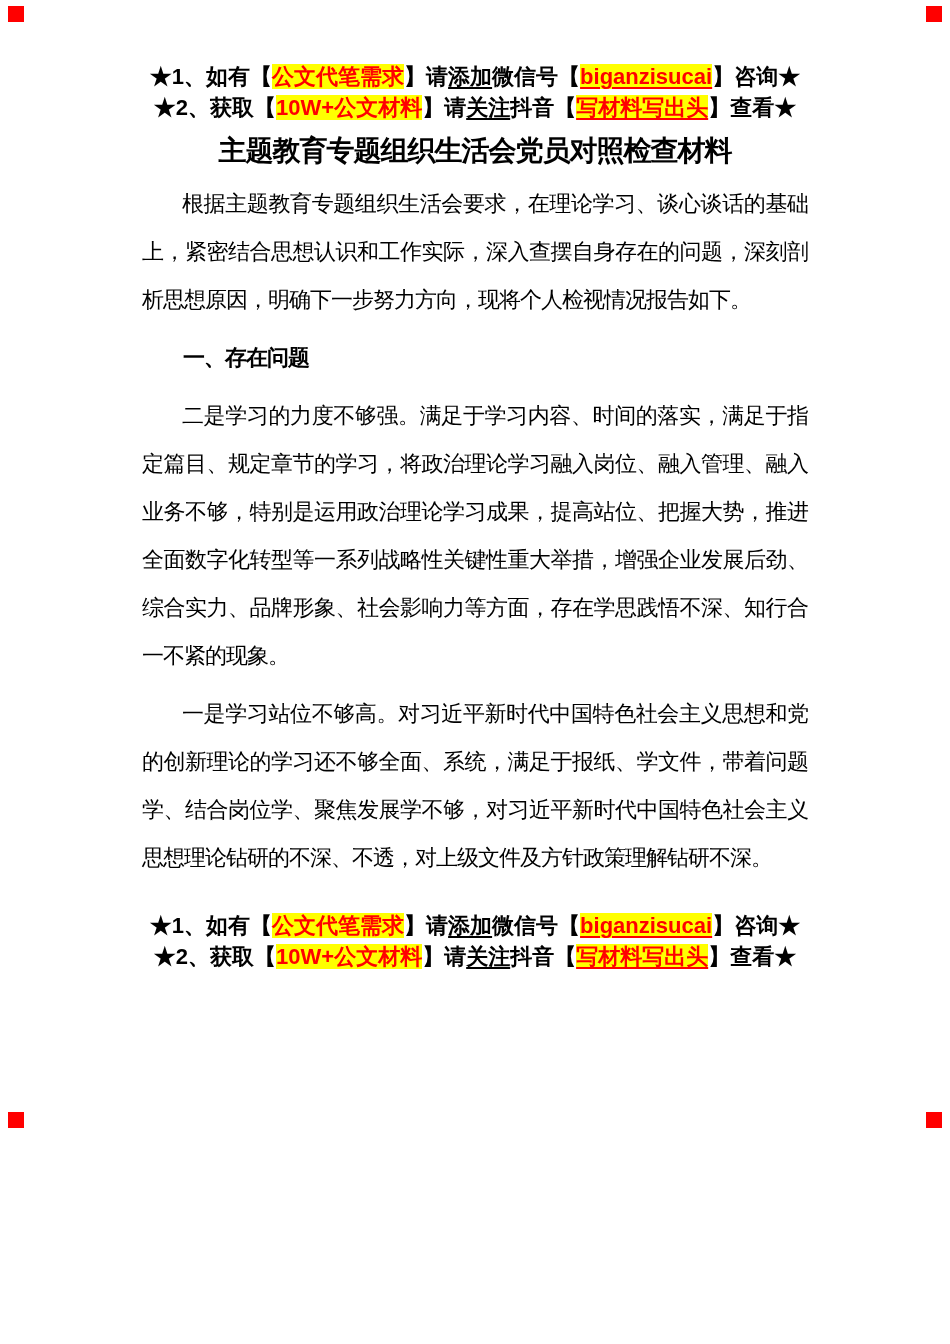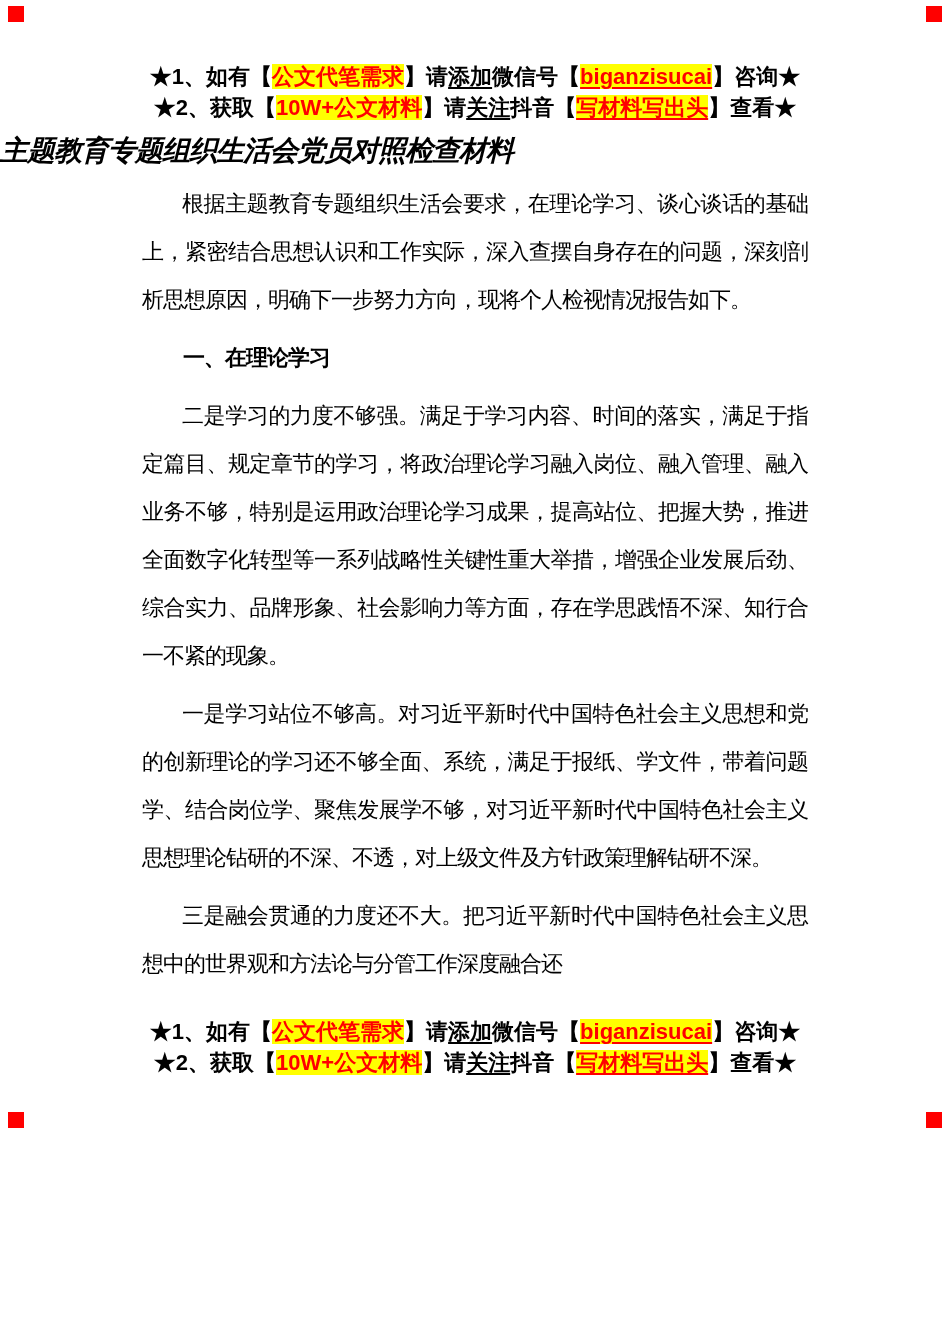--- a/index.html
+++ b/index.html
@@ -33,22 +33,22 @@
   .promo-header { padding-top: 61px; }
   .promo-footer { margin-top: 28px; }
   .hl { color: #ff0000; background: #ffff00; }
   .ul { text-decoration: underline; text-underline-offset: 3px; }
 
   .doc-title {
     margin: 11px 0 0 0;
     font-size: 28px;
     line-height: 34px;
     font-weight: 700;
+    text-align: center;
     letter-spacing: -1px;
-    font-style: italic;
   }
 
   .content {
     margin-left: 142px;
     width: 666px;
     font-size: 22px;
     line-height: 48px;
     letter-spacing: -1px;
     text-align: justify;
     text-justify: inter-character;
@@ -74,24 +74,23 @@
     </div>
     <div>
       <span>★2、获取【</span><span class="hl">10W+公文材料</span><span>】请</span><span class="ul">关注</span><span>抖音【</span><span class="hl ul">写材料写出头</span><span>】查看★</span>
     </div>
   </div>
 
   <h1 class="doc-title">主题教育专题组织生活会党员对照检查材料</h1>
 
   <div class="content">
     <p class="para">根据主题教育专题组织生活会要求，在理论学习、谈心谈话的基础上，紧密结合思想认识和工作实际，深入查摆自身存在的问题，深刻剖析思想原因，明确下一步努力方向，现将个人检视情况报告如下。</p>
-    <p class="heading">一、在理论学习</p>
+    <p class="heading">一、存在问题</p>
     <p class="para">二是学习的力度不够强。满足于学习内容、时间的落实，满足于指定篇目、规定章节的学习，将政治理论学习融入岗位、融入管理、融入业务不够，特别是运用政治理论学习成果，提高站位、把握大势，推进全面数字化转型等一系列战略性关键性重大举措，增强企业发展后劲、综合实力、品牌形象、社会影响力等方面，存在学思践悟不深、知行合一不紧的现象。</p>
     <p class="para">一是学习站位不够高。对习近平新时代中国特色社会主义思想和党的创新理论的学习还不够全面、系统，满足于报纸、学文件，带着问题学、结合岗位学、聚焦发展学不够，对习近平新时代中国特色社会主义思想理论钻研的不深、不透，对上级文件及方针政策理解钻研不深。</p>
-    <p class="para">三是融会贯通的力度还不大。把习近平新时代中国特色社会主义思想中的世界观和方法论与分管工作深度融合还</p>
   </div>
 
   <div class="promo promo-footer">
     <div>
       <span>★1、如有【</span><span class="hl">公文代笔需求</span><span>】请</span><span class="ul">添加</span><span>微信号【</span><span class="hl ul">biganzisucai</span><span>】咨询★</span>
     </div>
     <div>
       <span>★2、获取【</span><span class="hl">10W+公文材料</span><span>】请</span><span class="ul">关注</span><span>抖音【</span><span class="hl ul">写材料写出头</span><span>】查看★</span>
     </div>
   </div>

